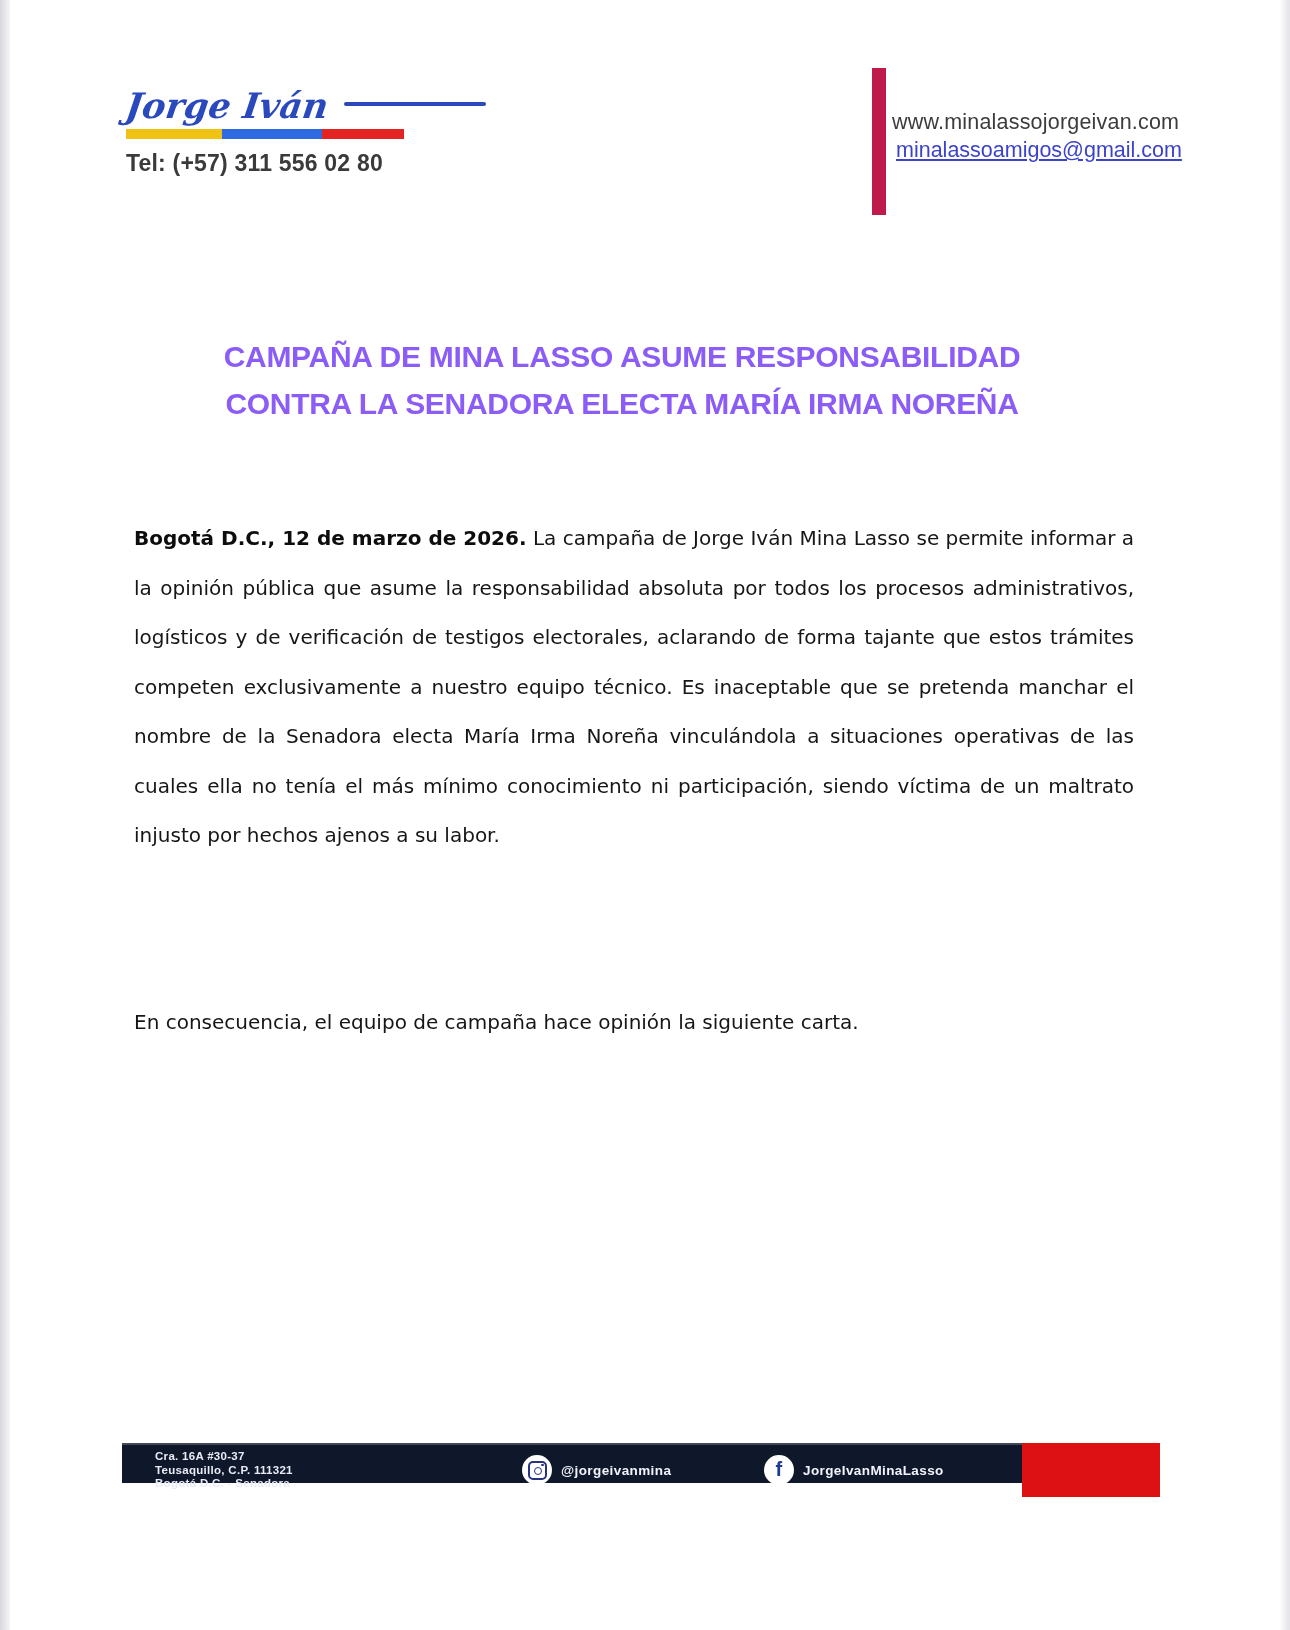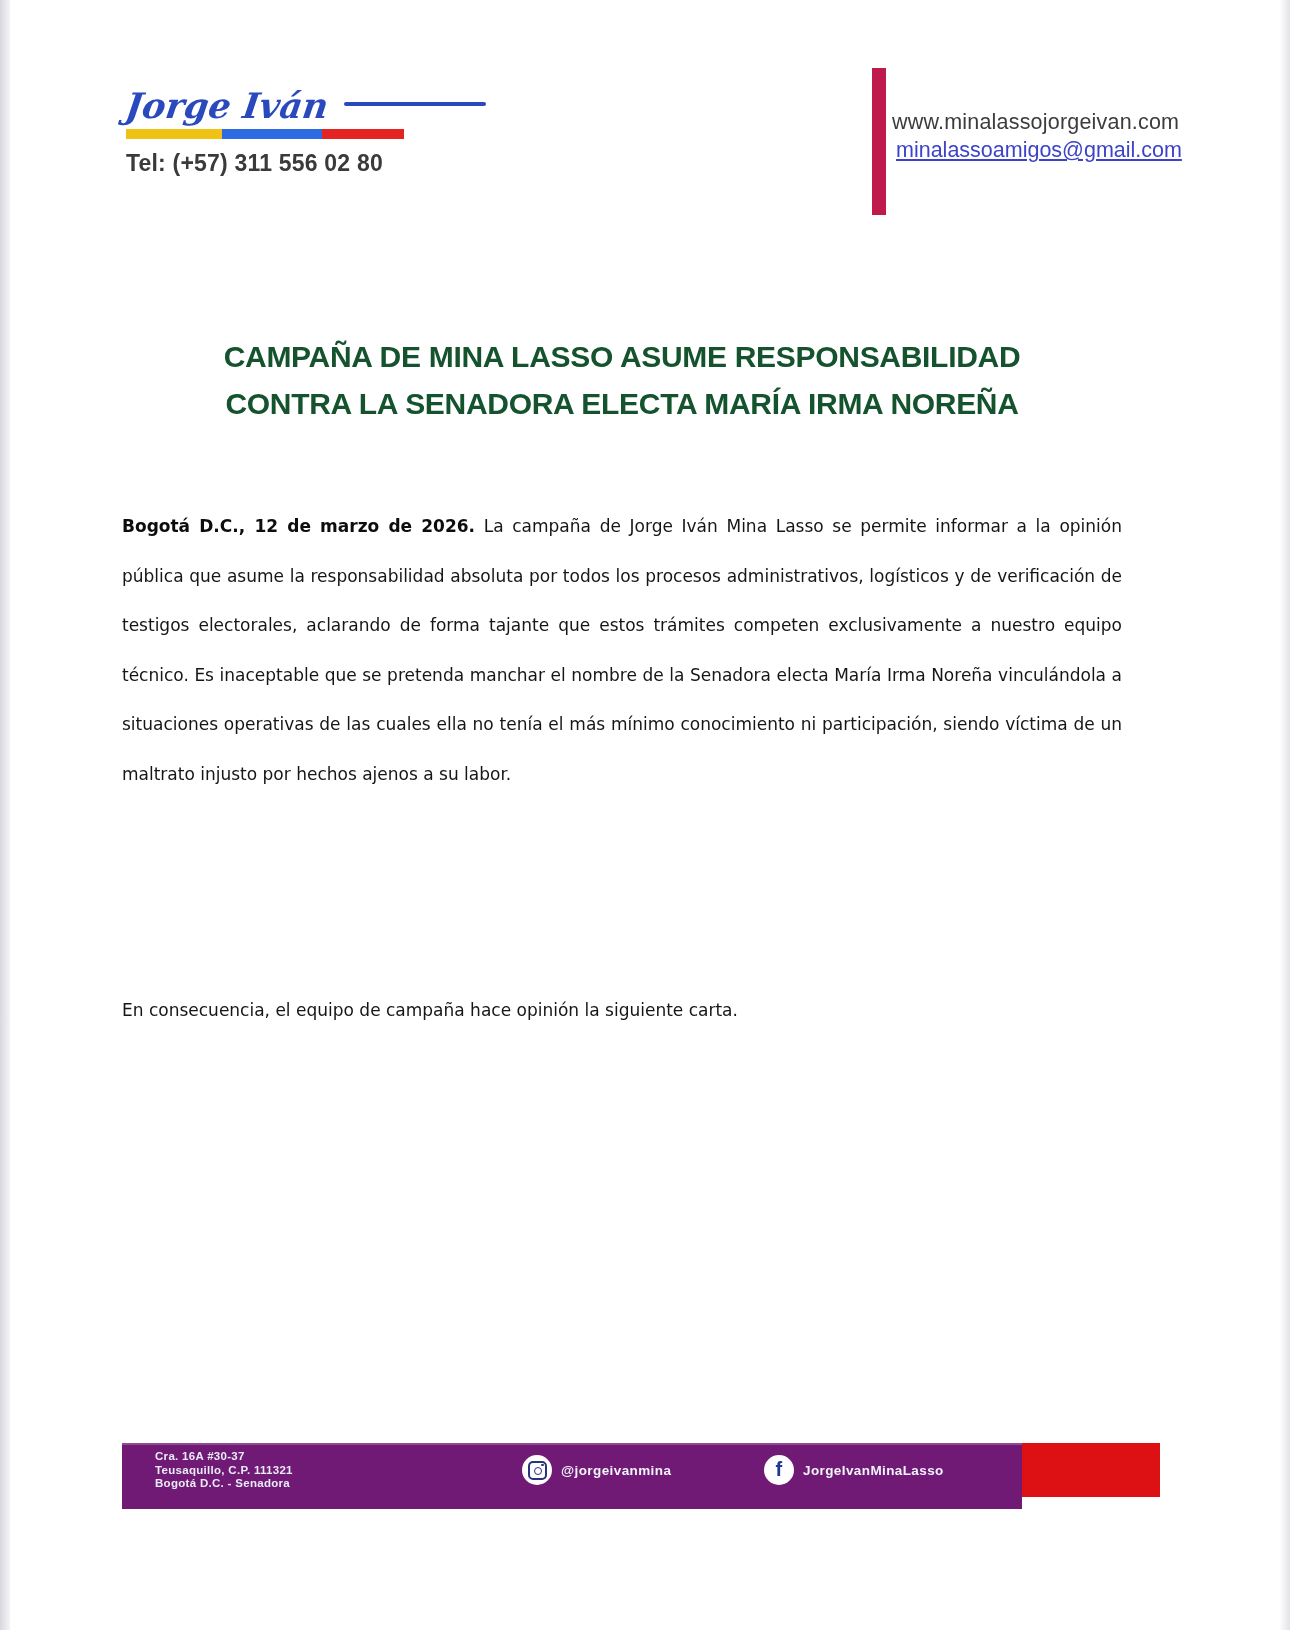--- a/index.html
+++ b/index.html
@@ -34,34 +34,34 @@
   .contact { position:absolute; left:872px; top:68px; display:flex; }
   .accent-bar { width:14px; height:147px; background:#be1a4b; }
   .contact-lines { margin-left:6px; padding-top:42px; font-family:"Liberation Sans", sans-serif; }
   .website { font-size:21.5px; color:#3c3c3c; letter-spacing:0.2px; }
   .email { display:inline-block; font-size:21.5px; color:#3c43c8; margin-top:3px;
            margin-left:4px; text-decoration:underline; cursor:pointer; }
 
   
   .title { position:absolute; top:333px; left:122px; width:1000px; margin:0;
            text-align:center; font-family:"Liberation Sans", sans-serif;
-           font-weight:800; font-size:30px; line-height:47px; color:#14532d;
+           font-weight:800; font-size:30px; line-height:47px; color:#8b5cf6;
            letter-spacing:-0.3px; }
   .title-line { display:block; }
 
-  .body-par { position:absolute; left:122px; width:1000px; margin:0;
-              font-family:"DejaVu Sans", sans-serif; font-size:17px;
+  .body-par { position:absolute; left:122px; width:1000px; margin:12px;
+              font-family:"DejaVu Sans", sans-serif; font-size:20px;
               line-height:49.5px; color:#161616; }
   .par1 { top:502px; text-align:justify; }
   .par1 strong { font-weight:bold; color:#0d0d0d; }
   .par2 { top:986px; text-align:left; }
 
   
   .footer { position:absolute; top:1443px; left:122px; display:flex; height:54px; }
-  .footer-blue { position:relative; width:900px; height:66px; background:#701a75;
+  .footer-blue { position:relative; width:900px; height:40px; background:#0f172a;
                  box-shadow:inset 0 2px 0 rgba(255,255,255,0.22); }
   .footer-red { width:138px; height:54px; background:#dd1013; }
   .address { position:absolute; left:33px; top:7px; font-family:"Liberation Sans", sans-serif;
              font-size:11.5px; line-height:13.5px; font-weight:600; color:#e9ecf6;
              letter-spacing:0.3px; }
   .social { position:absolute; top:12px; display:flex; align-items:center; gap:9px;
             color:#f2f4fb; font-family:"Liberation Sans", sans-serif;
             font-size:13.5px; font-weight:600; letter-spacing:0.4px; cursor:pointer; }
   .social-ig { left:400px; }
   .social-fb { left:642px; }

